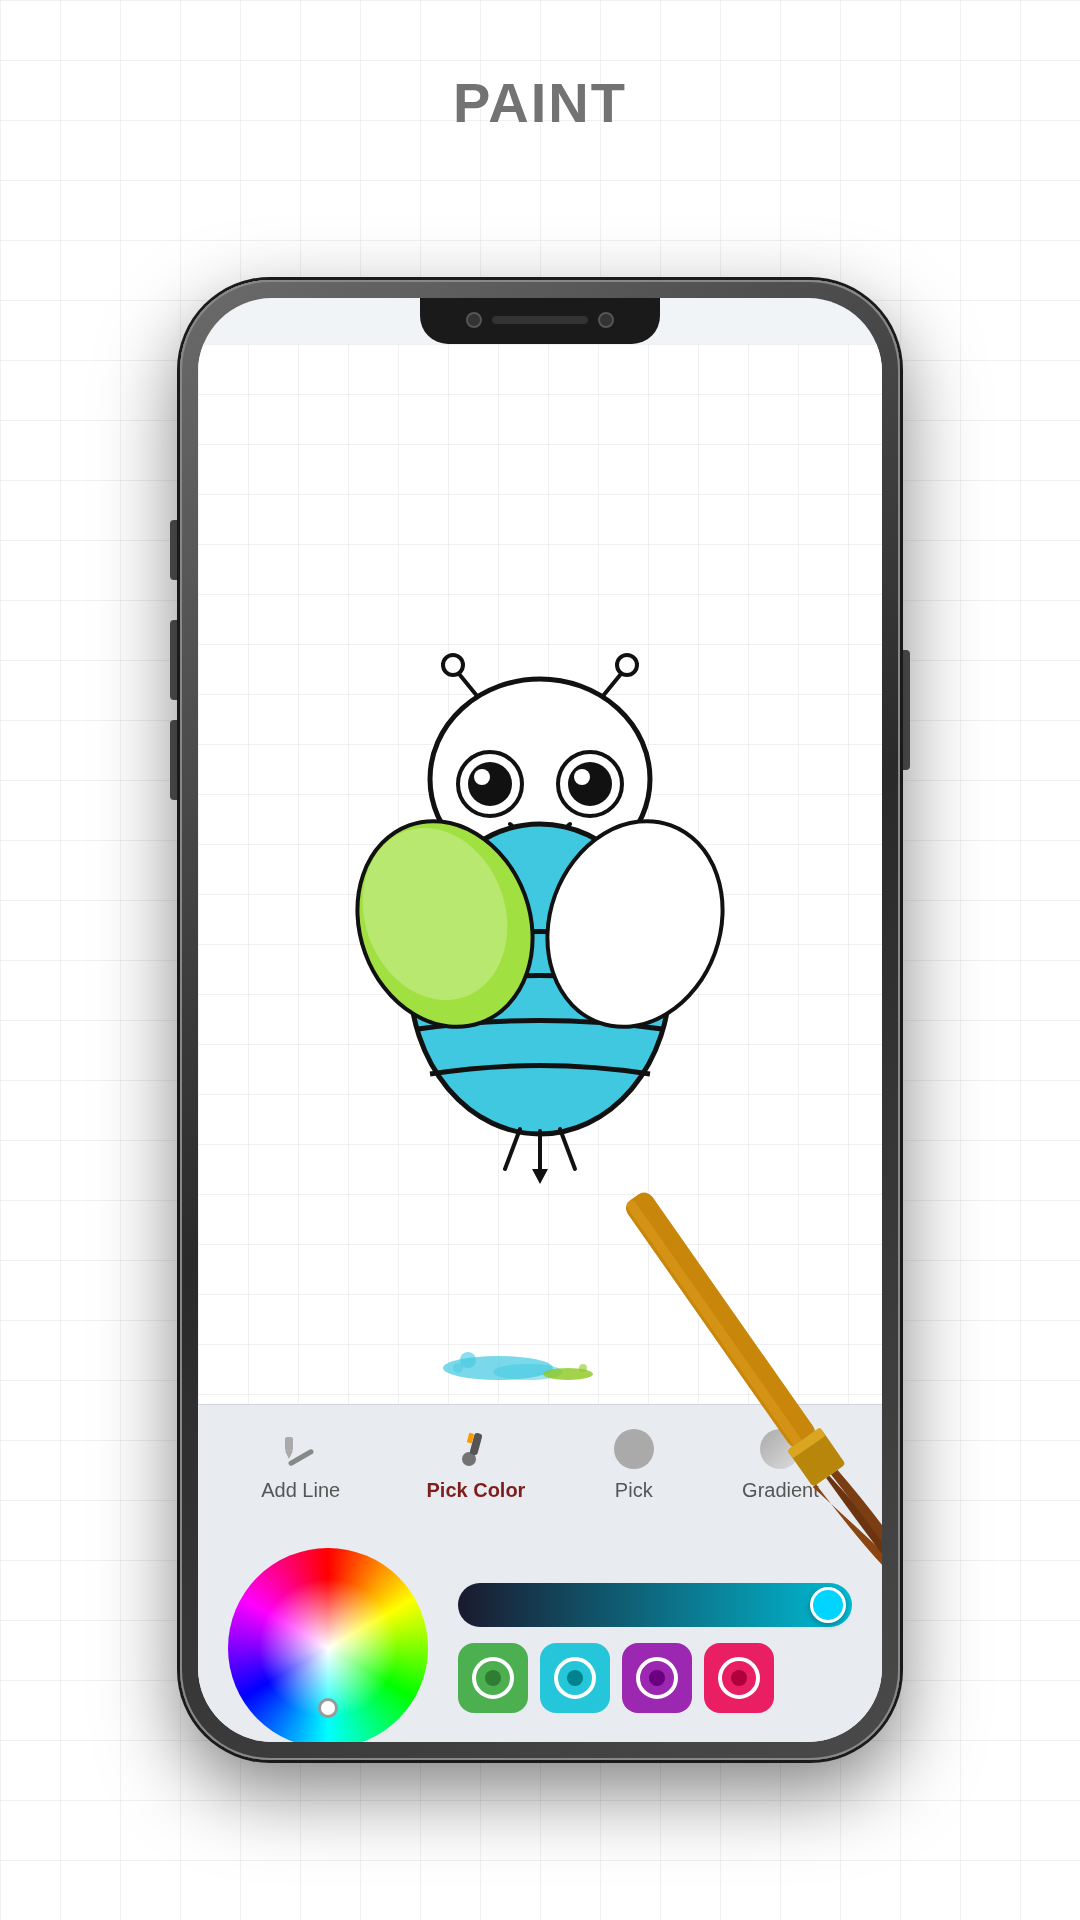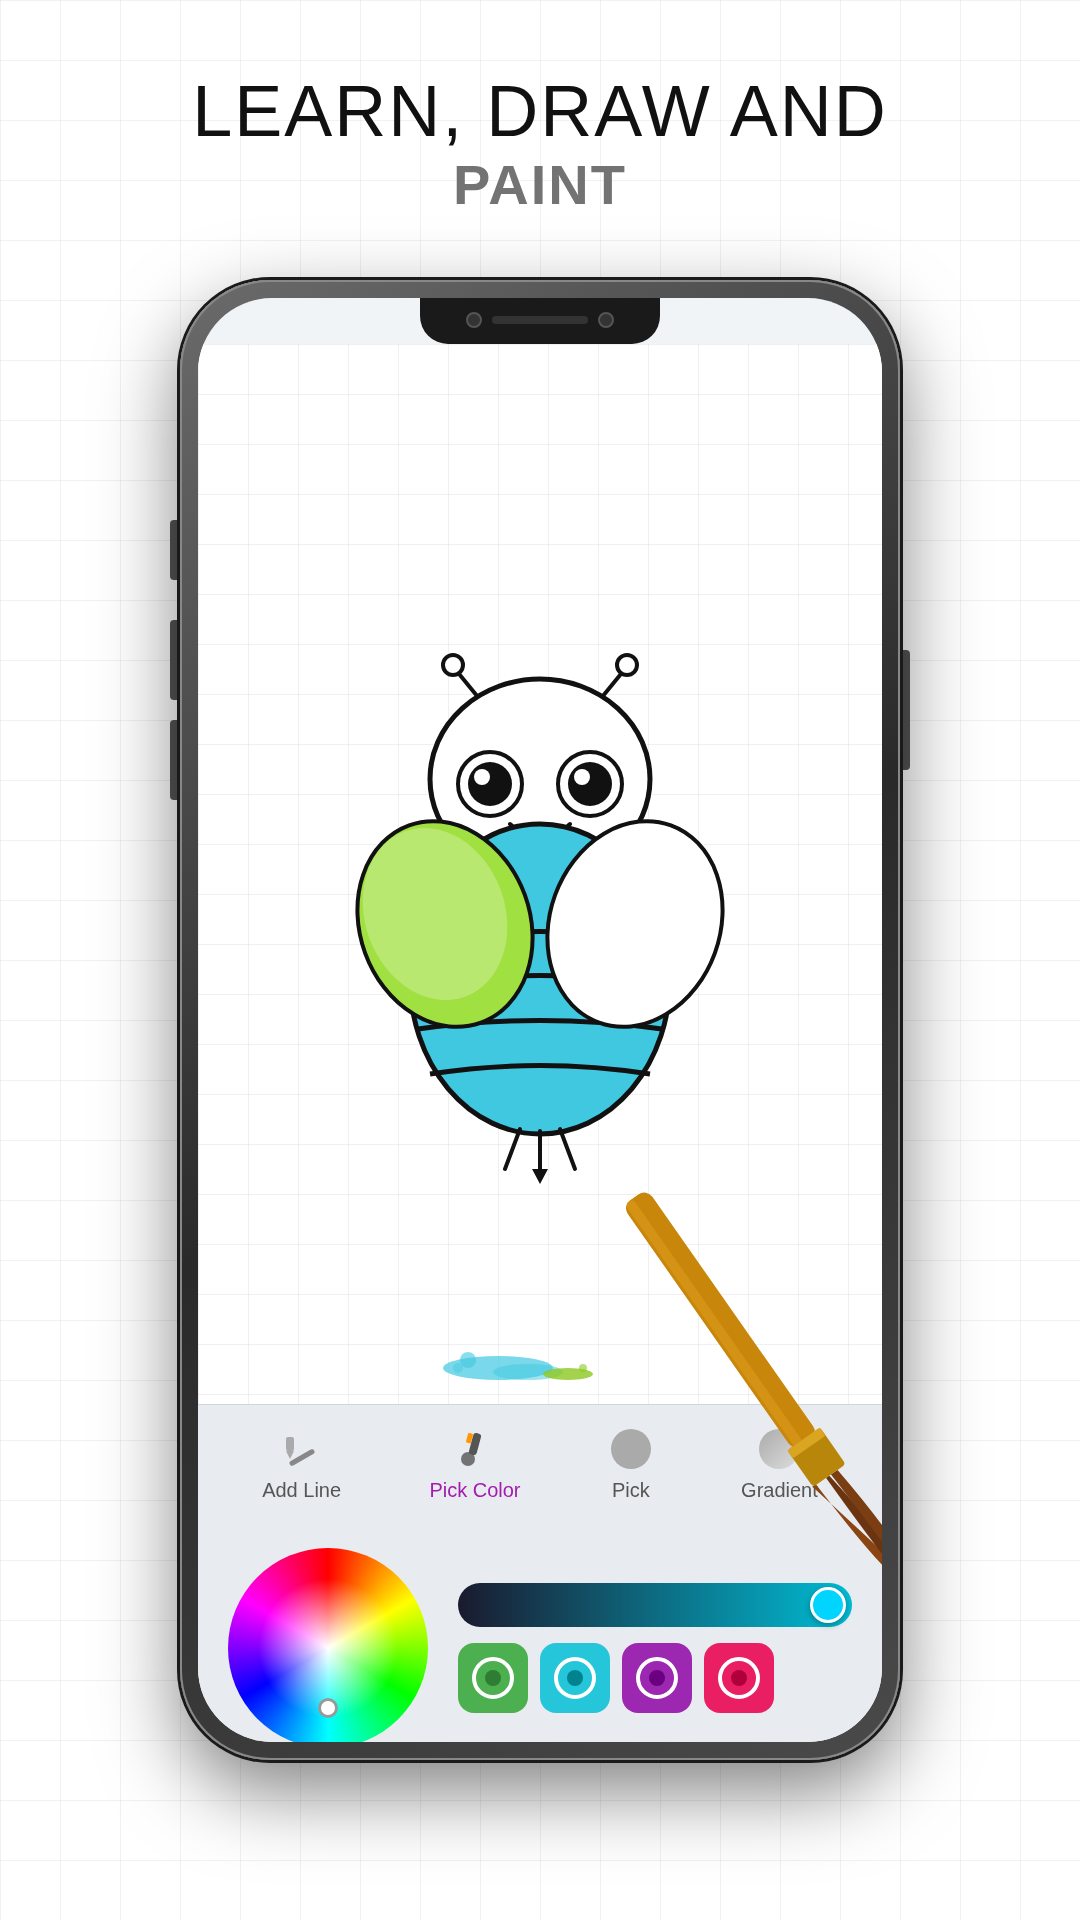--- a/index.html
+++ b/index.html
@@ -192,22 +192,22 @@
       display: flex;
       align-items: center;
       justify-content: center;
     }
 
     .toolbar-label {
       font-size: 20px;
       color: #555;
     }
     .toolbar-label.active {
-      color: #a21caf;
-      font-weight: 400;
+      color: #7f1d1d;
+      font-weight: 700;
     }
 
     
     .color-panel {
       position: absolute;
       top: 1226px;
       left: 0; right: 0;
       bottom: 0;
       background: #e8ecf0;
       padding: 24px 30px;
@@ -346,21 +346,20 @@
       transform: rotate(-35deg);
       z-index: 30;
     }
   </style>
 </head>
 <body>
 
 <div class="bg-grid"></div>
 
 <div class="header">
-  <div class="header-line1">LEARN, DRAW AND</div>
   <div class="header-line2">PAINT</div>
 </div>
 
 <div class="phone-wrapper">
 
   <div class="side-btn-left-top"></div>
   <div class="side-btn-left-mid1"></div>
   <div class="side-btn-left-mid2"></div>
   <div class="side-btn-right"></div>
 

